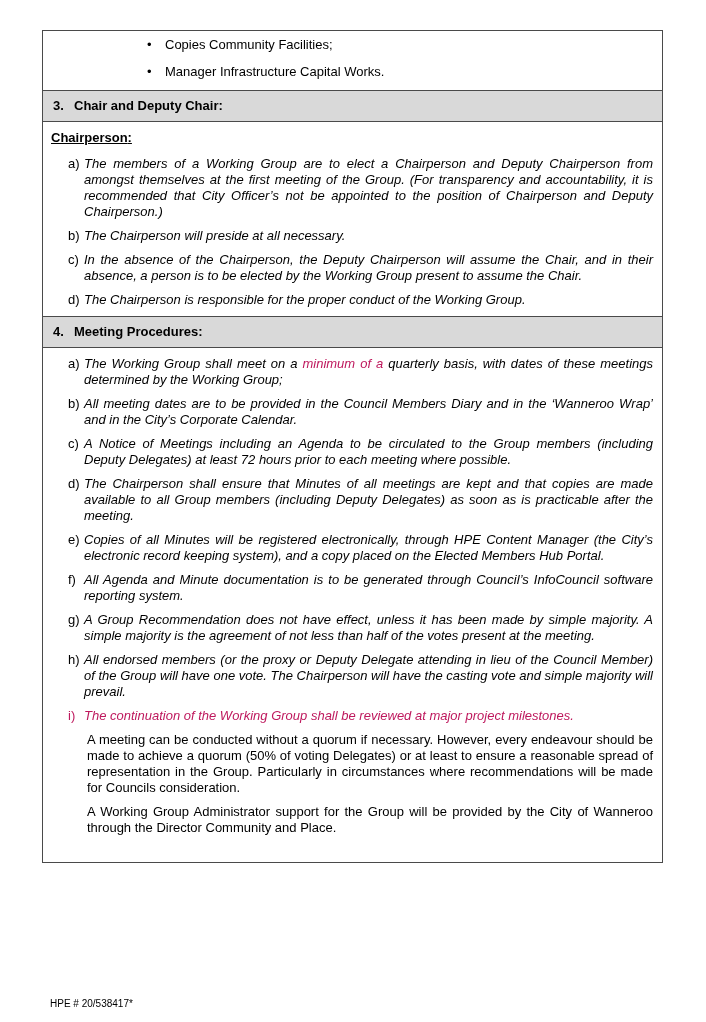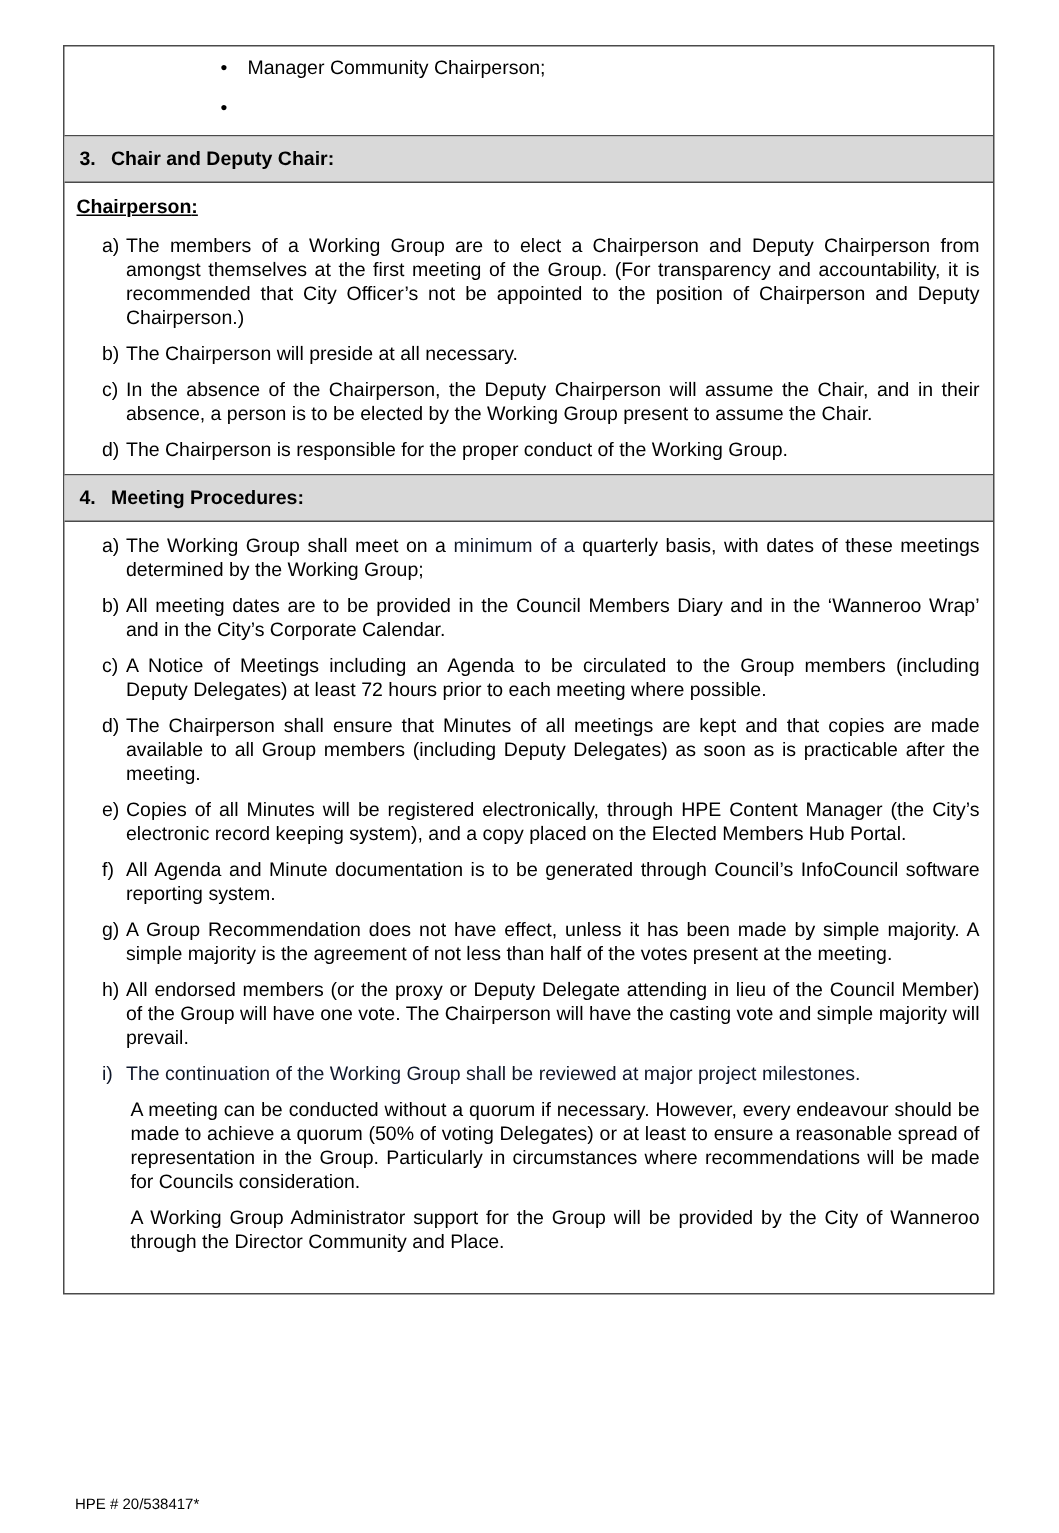--- a/index.html
+++ b/index.html
@@ -35,46 +35,47 @@
   }
   .section-number { flex: 0 0 21px; }
 
   
   .row-body { padding: 8px 9px 8px 8px; }
   .subhead { font-weight: bold; margin: 0 0 10px 0; text-decoration: underline; }
   .subhead .colon { font-weight: normal; }
 
   .li { display: flex; margin: 0 0 8px 17px; }
   .li .letter { flex: 0 0 16px; }
-  .li .li-text { flex: 1; text-align: justify; }
+  .li .li-text { flex: 1; text-align: justify; font-style: italic; }
   .li:last-child { margin-bottom: 0; }
 
   .para { margin: 0 0 8px 36px; text-align: justify; }
   .para:last-child { margin-bottom: 18px; }
 
-  .red { color: #0f172a; }
+  .red { color: #be185d; }
 
   .footer-ref {
     position: absolute; left: 50px; top: 998px;
     font-size: 10px; line-height: 12px;
   }
 </style>
 </head>
 <body>
 
 <div class="page">
   <div class="doc-table">
 
     <div class="row row-bullets">
       <div class="bullet-item">
         <span class="bullet-glyph">•</span>
-        <span>Manager Community Chairperson;</span>
+        <span>Copies Community Facilities;</span>
       </div>
       <div class="bullet-item">
         <span class="bullet-glyph">•</span>
+        <span>Manager Infrastructure Capital Works.</span>
       </div>
     </div>
 
     <div class="row section-header">
       <span class="section-number">3.</span>
       <span>Chair and Deputy Chair:</span>
     </div>
 
     <div class="row row-body">
       <div class="subhead">

